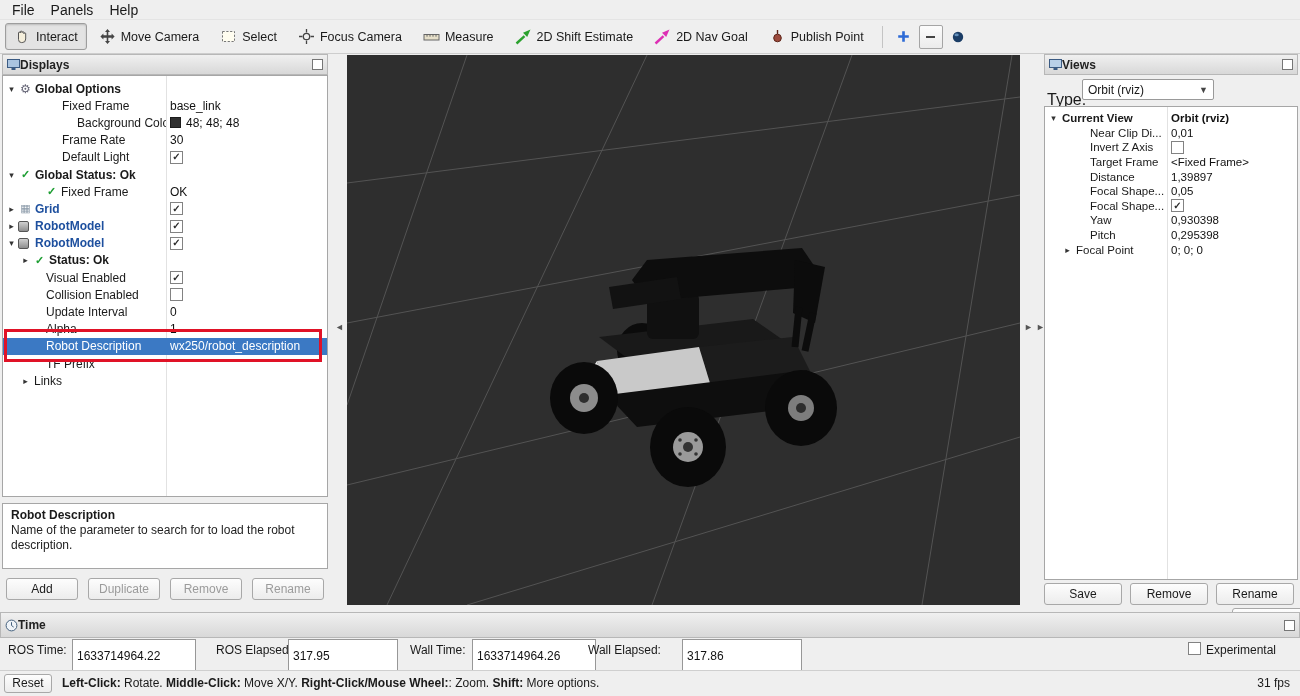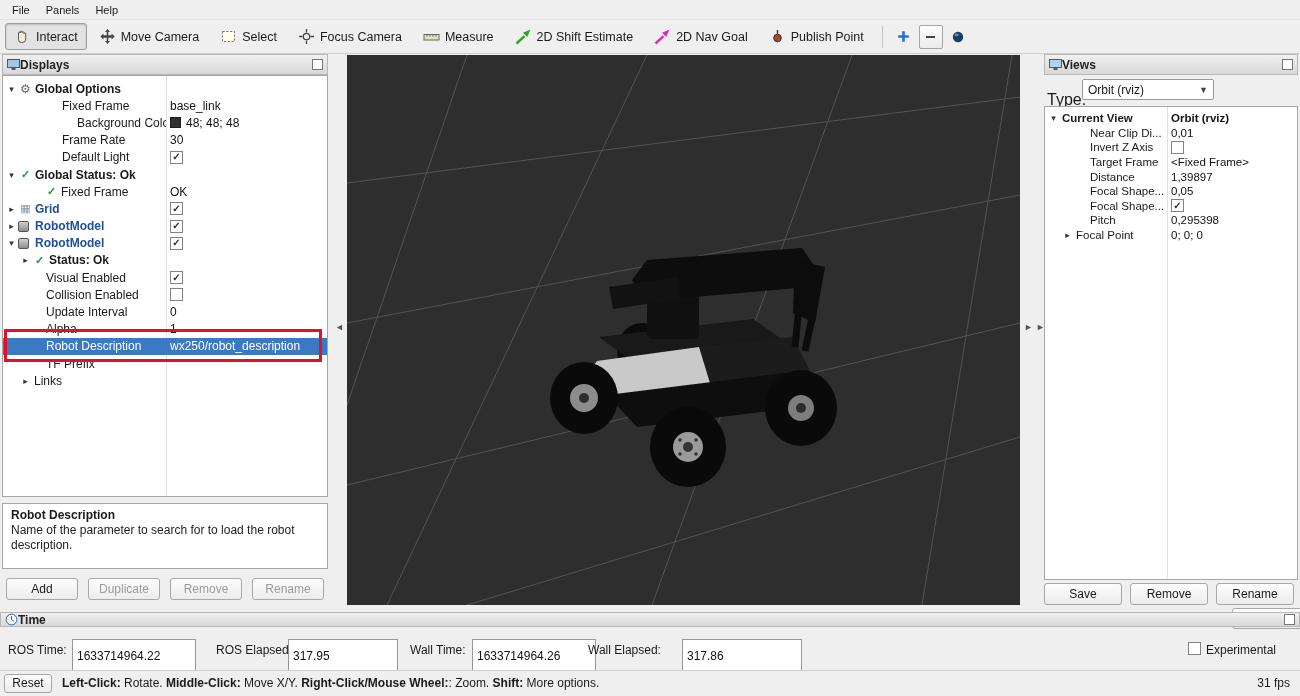--- a/index.html
+++ b/index.html
@@ -2,21 +2,21 @@
 <html><head>
 <meta charset="utf-8">
 <style>
   *{margin:0;padding:0;box-sizing:border-box}
   html,body{width:1300px;height:696px;overflow:hidden;font-family:"Liberation Sans",sans-serif;
     background:#efefef;color:#1a1a1a;position:relative;font-size:12px}
 
   
   .menubar{position:absolute;left:0;top:0;width:1300px;height:20px;display:flex;align-items:center;
     padding-left:4px;background:#efefef;border-bottom:1px solid #e4e4e4}
-  .menu-item{padding:2px 8px;font-size:11px;cursor:default}
+  .menu-item{padding:2px 8px;font-size:14px;cursor:default}
 
   
   .toolbar{position:absolute;left:0;top:20px;width:1300px;height:34px;background:#efefef;
     border-bottom:1px solid #cdcdcd;display:flex;align-items:center;padding-left:5px;gap:3px}
   .tool{display:flex;align-items:center;gap:5px;padding:4px 8px;border:1px solid transparent;
     border-radius:3px;font-size:12.5px;white-space:nowrap}
   .tool.active{background:#e3e3e3;border:1px solid #9d9d9d;box-shadow:inset 0 1px 2px rgba(0,0,0,.18)}
   .tool svg{display:block}
   .tsep{width:1px;height:22px;background:#c4c4c4;margin:0 6px}
   .sq{width:24px;height:24px;display:flex;align-items:center;justify-content:center;border-radius:2px}
@@ -84,21 +84,21 @@
   .type-label{position:absolute;left:3px;top:12px;font-size:16px}
   .combo{position:absolute;left:38px;top:0;width:132px;height:21px;background:#fff;
     border:1px solid #999;border-radius:2px;display:flex;align-items:center;padding:0 5px;font-size:12px}
   .combo .carrow{margin-left:auto;font-size:9px;color:#444}
   .zero-btn{left:188px;top:0;width:64px;height:21px;position:absolute}
   .views-panel .tree{left:0;top:52px;width:254px;height:474px}
   .views-panel .btn{top:529px;width:78px}
 
   
   .time-panel{left:0;top:612px;width:1300px;height:56px}
-  .time-panel .panel-header{height:15px}
+  .time-panel .panel-header{height:26px}
   .tlab{position:absolute;top:31px;font-size:12px}
   .lineedit{position:absolute;top:27px;height:21px;background:#fff;border:1px solid #979797;
     font-size:12px;padding:16px 4px;font-family:"Liberation Sans",sans-serif;color:#111}
   .exp-cb{position:absolute;left:1188px;top:30px}
   .exp-lbl{position:absolute;left:1206px;top:31px;font-size:12px}
 
   
   .statusbar{position:absolute;left:0;top:670px;width:1300px;height:26px;background:#efefef;
     border-top:1px solid #cfcfcf}
   .reset-btn{position:absolute;left:4px;top:3px;width:48px;height:19px;line-height:17px}
@@ -494,20 +494,29 @@
           <span class="exp"></span>
           <span class="ltext">Focal Shape...</span>
         </div>
         <div class="tvalue">
           <span class="cbx on">✓</span>
         </div>
       </div>
       <div class="trow">
         <div class="tlabel" style="padding-left: 30px;">
           <span class="exp"></span>
+          <span class="ltext">Yaw</span>
+        </div>
+        <div class="tvalue">
+          <span>0,930398</span>
+        </div>
+      </div>
+      <div class="trow">
+        <div class="tlabel" style="padding-left: 30px;">
+          <span class="exp"></span>
           <span class="ltext">Pitch</span>
         </div>
         <div class="tvalue">
           <span>0,295398</span>
         </div>
       </div>
       <div class="trow">
         <div class="tlabel" style="padding-left: 16px;">
           <span class="exp">▸</span>
           <span class="ltext">Focal Point</span>

